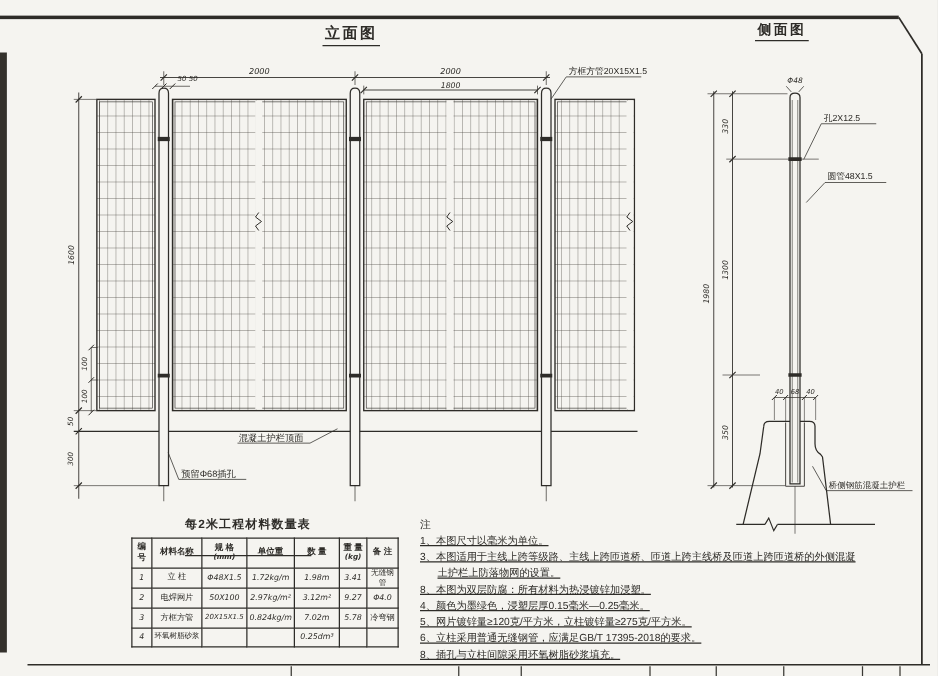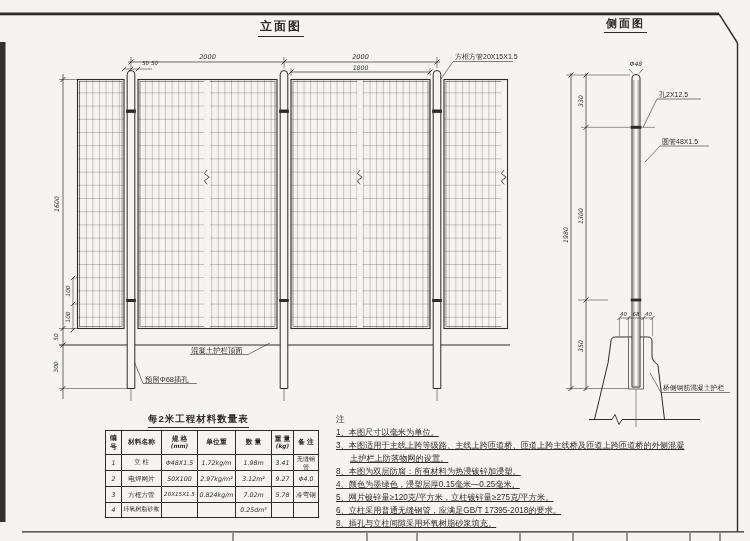--- a/index.html
+++ b/index.html
@@ -6,21 +6,21 @@
   .stage{position:relative;width:750px;height:541px;background:#f5f4f0;overflow:hidden;
          font-family:"Liberation Sans",sans-serif;color:#2e2c28;}
   svg text{fill:#2e2c28;}
   .dim{font-family:"DejaVu Sans",sans-serif;font-style:italic;}
   .cjk{font-family:"Liberation Sans",sans-serif;}
   .view-title{position:absolute;font-weight:bold;letter-spacing:2px;
     border-bottom:1.6px solid #2e2c28;padding:0 2px 1px 2px;}
   #fv-title{left:258px;top:18px;font-size:12px;}
   #sv-title{left:604px;top:16px;font-size:11px;}
   #tbl-title{position:absolute;left:148px;top:413px;font-size:9.5px;font-weight:bold;
-    letter-spacing:1px;border-bottom:1.4px solid #2e2c28;padding-bottom:1px;}
+    letter-spacing:1px;border-bottom:1.4px solid #2e2c28;padding-bottom:18px;}
   #materials{position:absolute;left:105px;top:430px;border-collapse:collapse;table-layout:fixed;}
   #materials td{border:0.8px solid #2e2c28;text-align:center;vertical-align:middle;
     padding:0;font-size:6.6px;line-height:1.25;overflow:hidden;}
   #materials{border:1.5px solid #2e2c28;}
   #materials .num{font-family:"DejaVu Sans",sans-serif;font-style:italic;font-size:6.3px;}
   #materials .hd{font-weight:bold;font-size:6.8px;}
   #materials .sub{font-style:italic;font-family:"DejaVu Sans",sans-serif;font-size:5.8px;}
   #notes{position:absolute;left:336px;top:413px;width:352px;font-size:8.2px;line-height:13px;}
   #notes .hd{font-size:8.6px;}
   #notes .item{padding-left:14px;text-indent:-14px;text-decoration:underline;}

